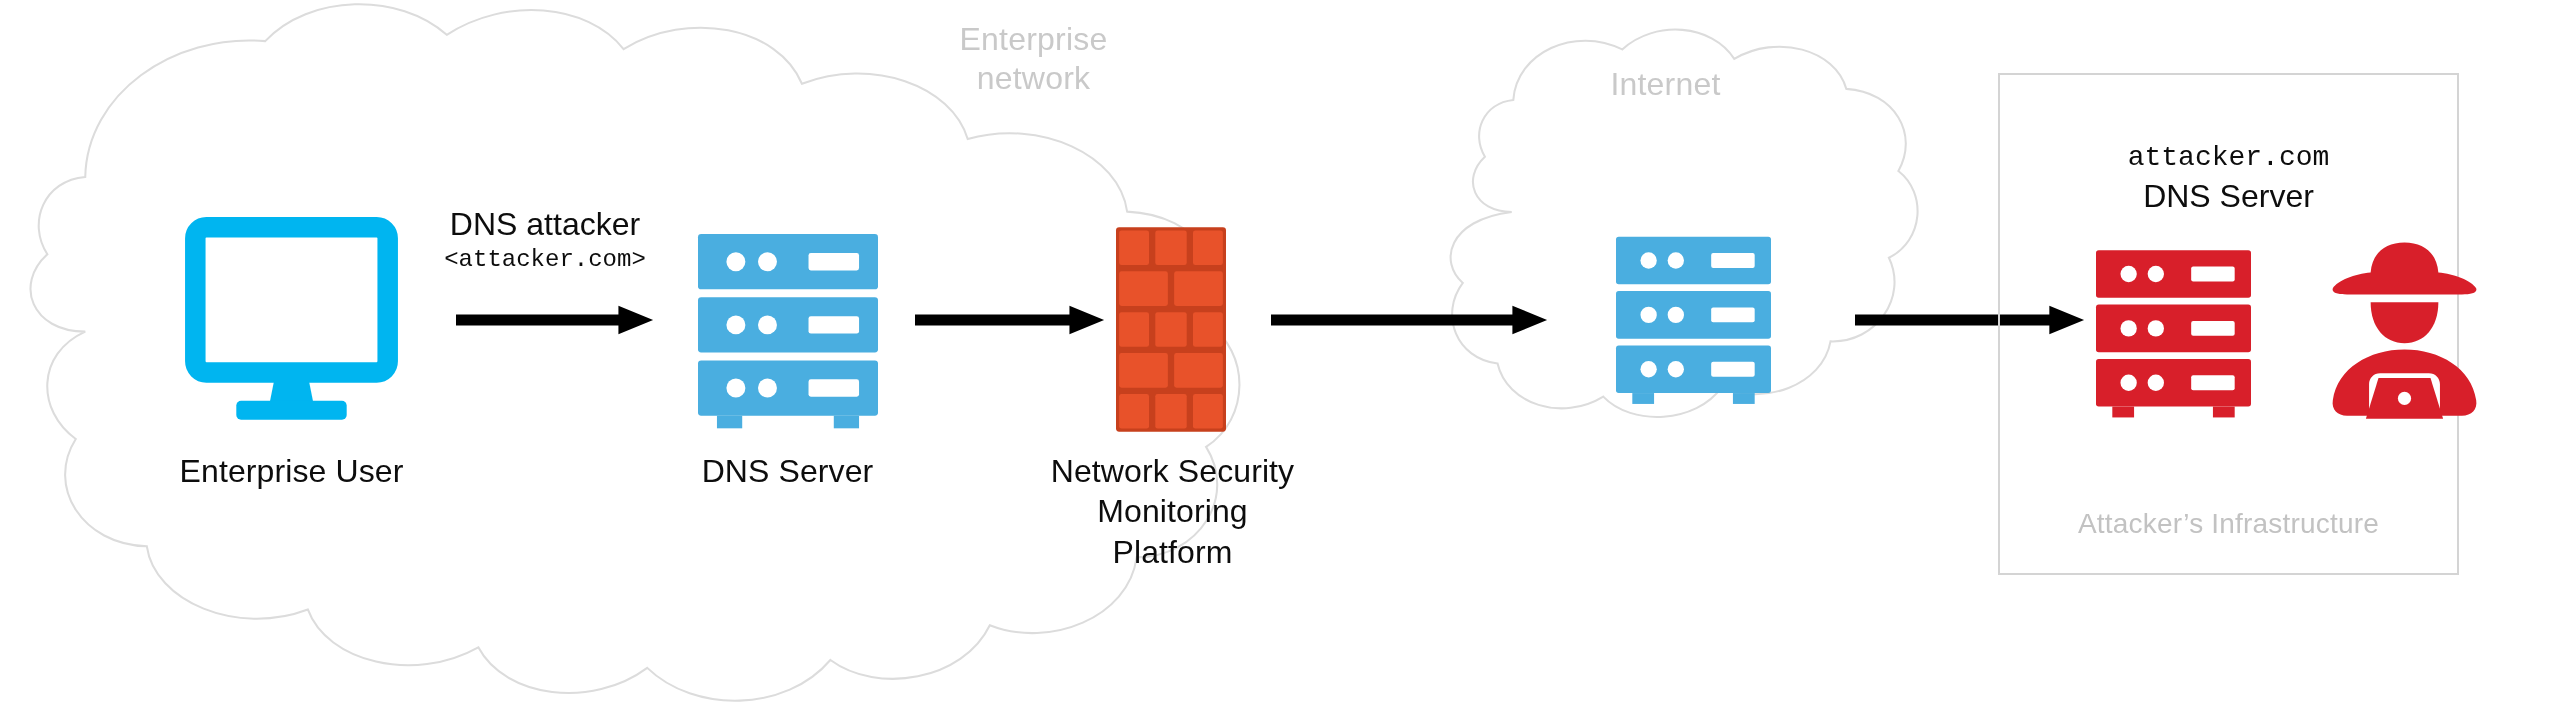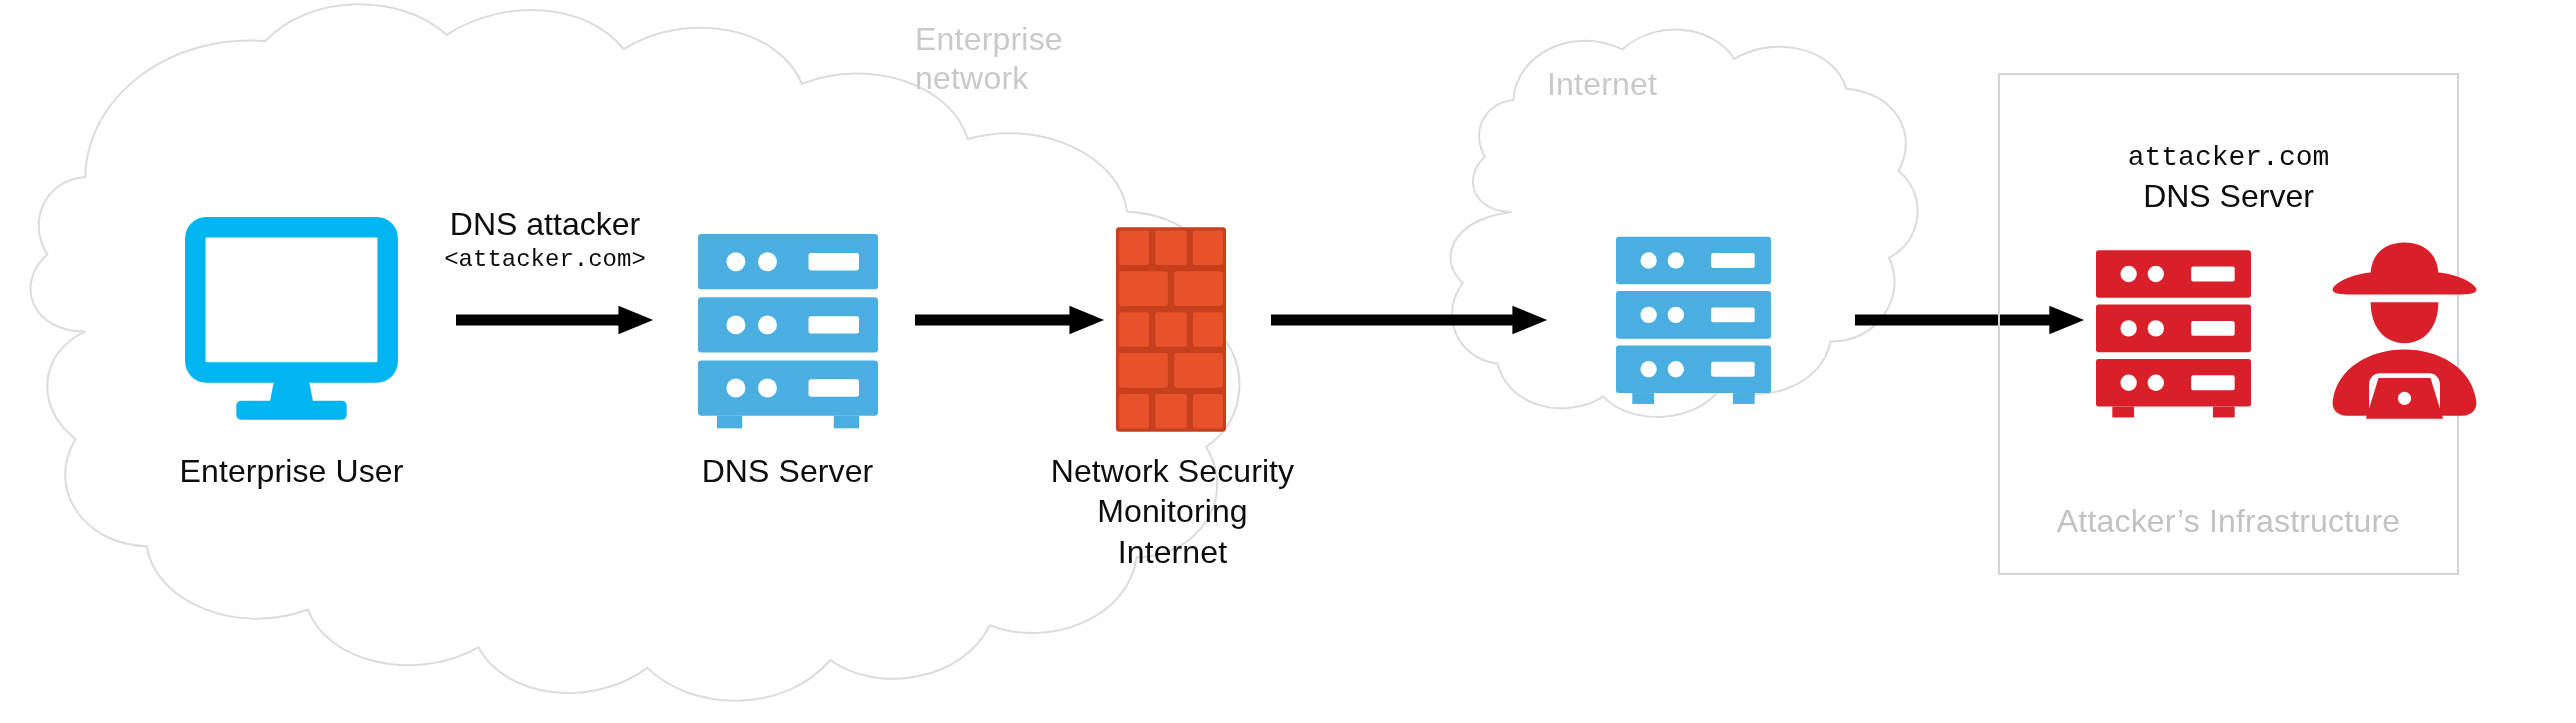--- a/index.html
+++ b/index.html
@@ -3,42 +3,42 @@
 <meta charset="utf-8">
 <style>
   html,body{margin:0;padding:0;background:#ffffff;}
   body{width:2576px;height:724px;font-family:"Liberation Sans",sans-serif;overflow:hidden;}
   #stage{position:relative;width:2576px;height:724px;background:#fff;}
   .abs{position:absolute;}
   svg{display:block;overflow:visible;}
 
   .cloud-label{
     position:absolute;color:#c9c9c9;font-family:"Liberation Sans",sans-serif;
-    font-size:32px;line-height:1.22;white-space:pre-line;
+    font-size:32px;line-height:1.22;text-align:center;white-space:pre-line;
     letter-spacing:0.2px;
   }
   .node-label{
     position:absolute;color:#0d0d0d;font-family:"Liberation Sans",sans-serif;
     font-size:32px;line-height:1.26;text-align:center;white-space:pre-line;
     letter-spacing:0.1px;
   }
   .mono{
     font-family:"Liberation Mono",monospace;font-size:28px;letter-spacing:0px;
   }
   .flow-label{
     position:absolute;text-align:center;color:#0d0d0d;
     font-family:"Liberation Sans",sans-serif;font-size:32px;line-height:1.28;
   }
   .flow-label .mono{display:block;font-size:24px;}
   .attacker-box{
     position:absolute;border:2.4px solid #d4d4d4;background:transparent;box-sizing:border-box;
   }
   .attacker-cap{
     position:absolute;width:100%;text-align:center;color:#c2c2c2;
-    font-family:"Liberation Sans",sans-serif;font-size:32px;letter-spacing:0.2px;
+    font-family:"Liberation Sans",sans-serif;font-size:28px;letter-spacing:0.2px;
   }
   .attacker-title{
     position:absolute;width:100%;text-align:center;color:#0d0d0d;
     font-family:"Liberation Sans",sans-serif;font-size:32px;line-height:1.3;
   }
   .attacker-title .mono{display:block;font-size:28px;}
 </style>
 </head>
 <body>
 
@@ -149,21 +149,21 @@
       <rect x="2" y="80" width="31" height="22" rx="1.5"></rect>
       <rect x="37" y="80" width="31" height="22" rx="1.5"></rect>
 
       <rect x="2" y="106" width="19" height="22" rx="1.5"></rect>
       <rect x="25" y="106" width="20" height="22" rx="1.5"></rect>
       <rect x="49" y="106" width="19" height="22" rx="1.5"></rect>
     </g>
   </svg>
   <div class="node-label" style="left:987px;top:451px;width:371px;">Network Security
 Monitoring
-Internet</div>
+Platform</div>
 
   <svg class="abs" style="left:1271px;top:301px;" width="284" height="38" viewBox="0 0 360 48">
     <path d="M0 17 L306 17 L306 6 L350 24 L306 42 L306 31 L0 31 Z" fill="#000"></path>
   </svg>
 
   <svg class="abs" style="left:1616px;top:235px;" width="155" height="172" viewBox="0 0 114 124">
     <g fill="#4aaee0">
       <rect x="0" y="0" width="114" height="35" rx="2"></rect>
       <rect x="0" y="40" width="114" height="35" rx="2"></rect>
       <rect x="0" y="80" width="114" height="35" rx="2"></rect>

